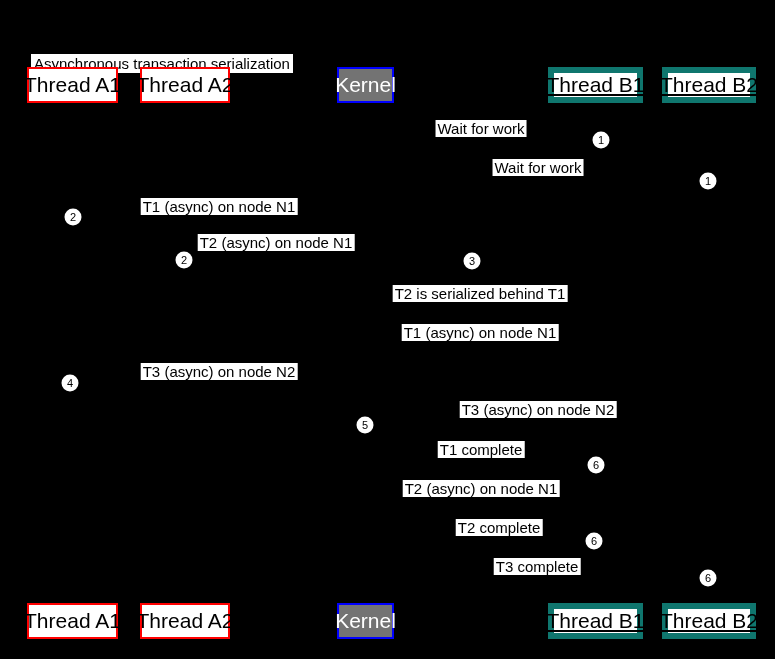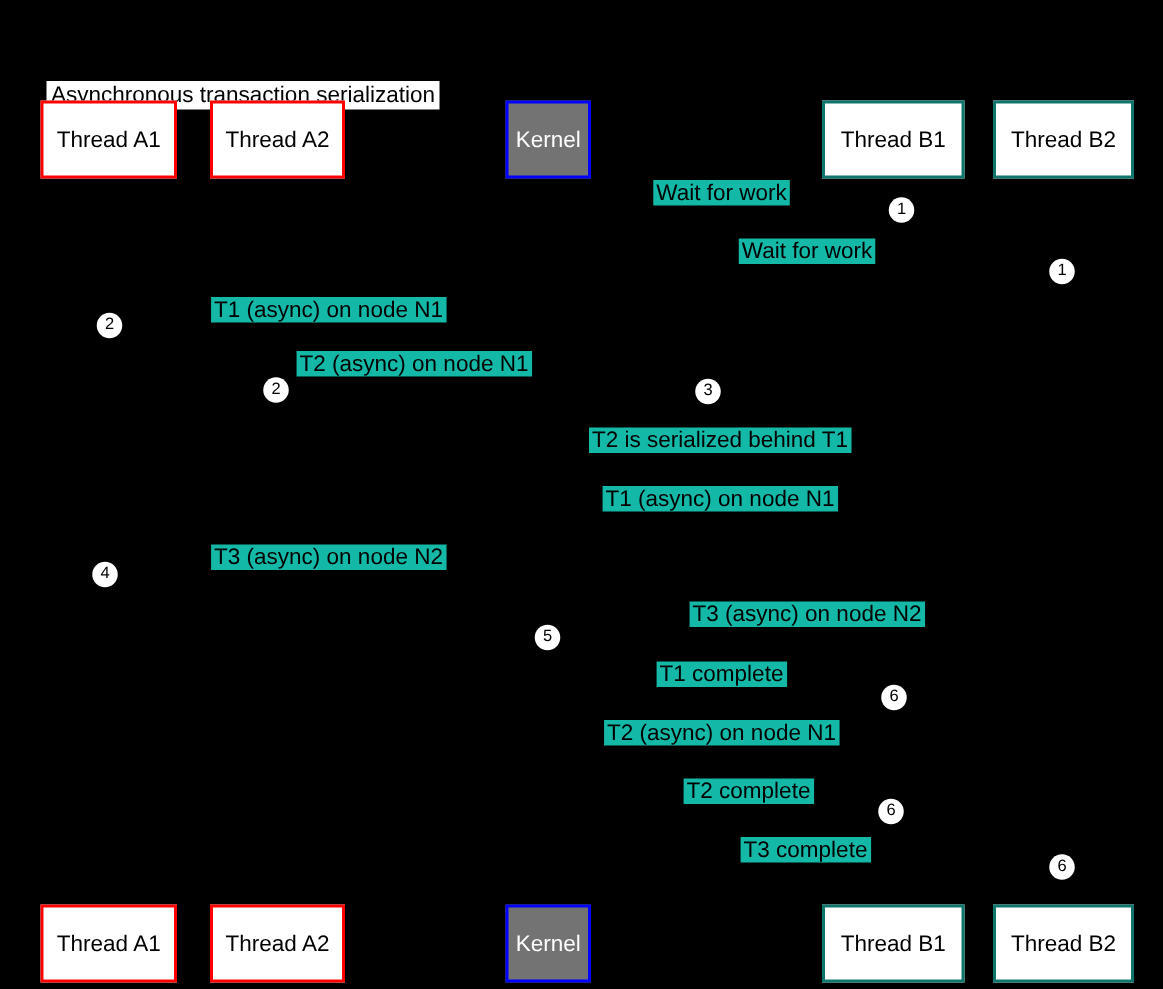--- a/index.html
+++ b/index.html
@@ -15,35 +15,35 @@
     position: absolute;
     background: #ffffff;
     color: #000000;
     font-size: 15px;
     line-height: 19px;
     padding: 0 3px;
     white-space: nowrap;
   }
   .pbox {
     position: absolute;
-    height: 52px;
+    height: 36px;
     box-sizing: border-box;
     display: flex;
     align-items: center;
     justify-content: center;
-    font-size: 15px;
+    font-size: 21px;
     white-space: nowrap;
   }
   .pbox.red   { background: #ffffff; color: #000000; border: 2px solid #ff0000; }
-  .pbox.blue  { background: #ffffff; color: #000000; border: 2px solid #0f766e; }
+  .pbox.blue  { background: #ffffff; color: #000000; border: 6px solid #0f766e; text-decoration: underline; }
   .pbox.kernel{ background: #737373; color: #ffffff; border: 2px solid #0000ff; }
   .msg {
     position: absolute;
     transform: translateX(-50%);
-    background: #14b8a6;
+    background: #ffffff;
     color: #000000;
     font-size: 15px;
     line-height: 17px;
     padding: 0 2px;
     white-space: nowrap;
   }
   .marker {
     position: absolute;
     width: 17px;
     height: 17px;

